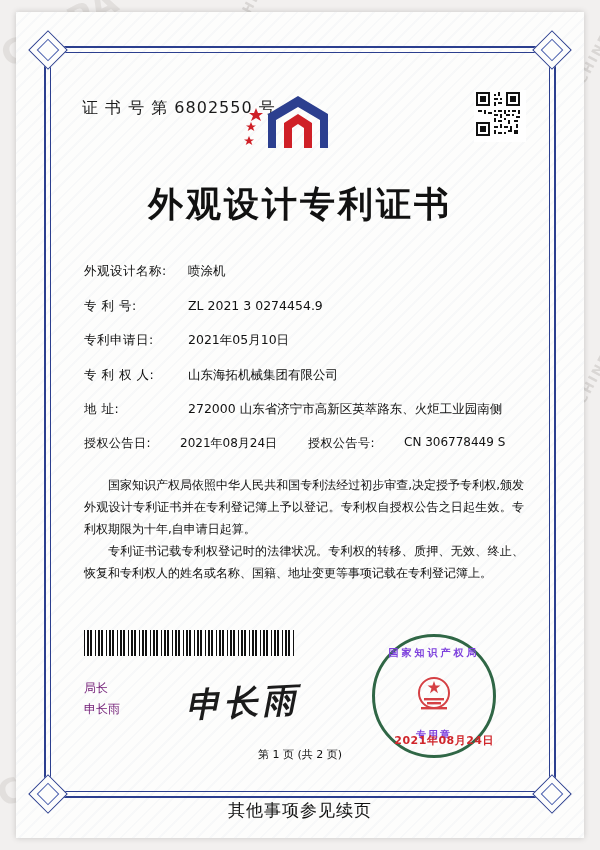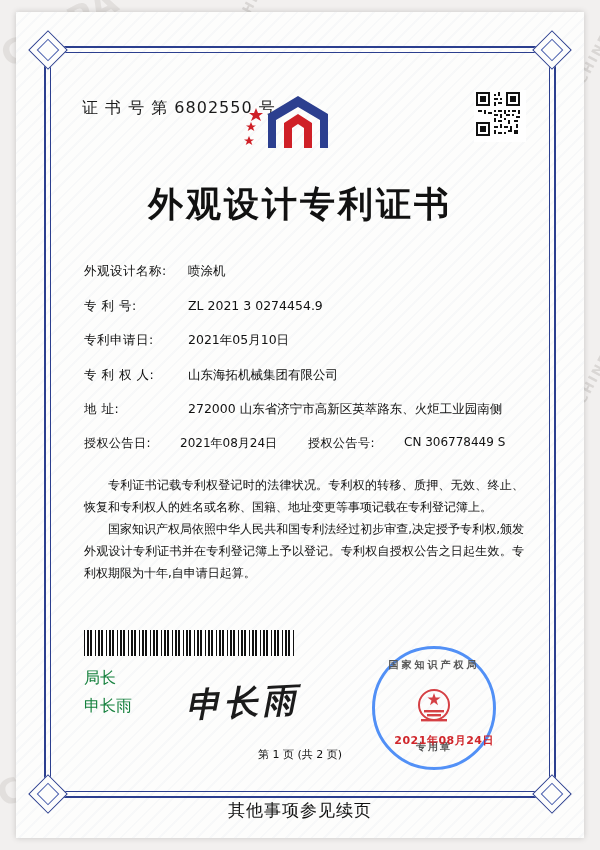--- a/index.html
+++ b/index.html
@@ -141,43 +141,43 @@
   .barcode{
     position:absolute;
     left:16px;bottom:122px;
     width:210px;height:26px;
     background:
       repeating-linear-gradient(90deg,#111 0 1px,#fff 1px 3px,#111 3px 5px,#fff 5px 6px,#111 6px 8px,#fff 8px 11px);
   }
   .sign-block{
     position:absolute;
     left:16px;bottom:58px;
-    font-size:16px;
+    font-size:12px;
     line-height:1.75;
-    color:#15803d;
+    color:#701a75;
   }
   .handwriting{
     position:absolute;
     left:118px;bottom:52px;
     font-family:"DejaVu Serif","Liberation Serif",serif;
     font-size:34px;
     font-style:italic;
     font-weight:bold;
     color:#1b1b1b;
     letter-spacing:4px;
     transform:rotate(-3deg);
   }
   
   .seal{
     position:absolute;
-    right:36px;bottom:8px;
+    right:36px;bottom:20px;
     width:118px;height:118px;
-    border:3px solid #3b82f6;
+    border:3px solid #14532d;
     border-radius:50%;
-    color:#404040;
+    color:#6d28d9;
     opacity:.88;
   }
   .seal-text-top,.seal-text-bottom{
     position:absolute;
     left:0;right:0;
     text-align:center;
     font-size:10px;
     letter-spacing:3px;
     font-weight:bold;
   }
@@ -340,22 +340,22 @@
           <div class="f-value">2021年08月24日</div>
         </div>
         <div class="half">
           <div class="f-label">授权公告号:</div>
           <div class="f-value">CN 306778449 S</div>
         </div>
       </div>
     </div>
 
     <div class="para">
+      <p>国家知识产权局依照中华人民共和国专利法经过初步审查,决定授予专利权,颁发外观设计专利证书并在专利登记簿上予以登记。专利权自授权公告之日起生效。专利权期限为十年,自申请日起算。</p>
       <p>专利证书记载专利权登记时的法律状况。专利权的转移、质押、无效、终止、恢复和专利权人的姓名或名称、国籍、地址变更等事项记载在专利登记簿上。</p>
-      <p>国家知识产权局依照中华人民共和国专利法经过初步审查,决定授予专利权,颁发外观设计专利证书并在专利登记簿上予以登记。专利权自授权公告之日起生效。专利权期限为十年,自申请日起算。</p>
     </div>
 
     <div class="barcode"></div>
 
     <div class="sign-block">
       <div>局长</div>
       <div>申长雨</div>
     </div>
 
     <div class="handwriting">申长雨</div>

